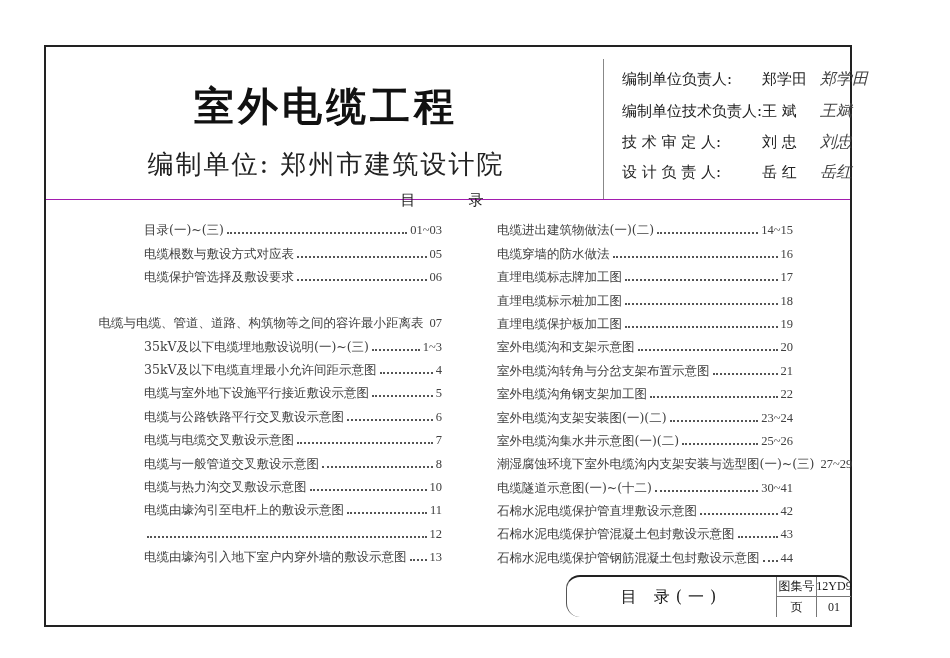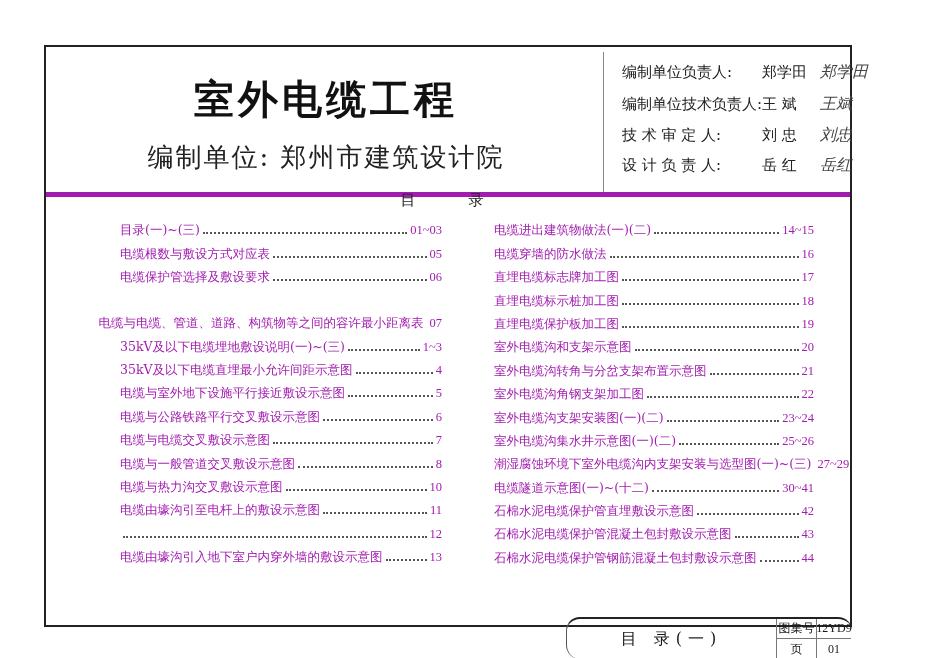--- a/index.html
+++ b/index.html
@@ -1,48 +1,48 @@
 <!DOCTYPE html>
 <html><head>
 <meta charset="utf-8">
 <style>
   html, body { margin: 0; padding: 0; background: #ffffff; }
   body { width: 950px; height: 658px; position: relative; overflow: hidden;
          font-family: "DejaVu Serif", "Liberation Serif", serif; color: #1a1a1a; }
   .frame { position: absolute; left: 44px; top: 45px; width: 808px; height: 582px;
            border-top: 2px solid #222; border-left: 2px solid #222; border-right: 2px solid #222;
            border-bottom: 2px solid #222; box-sizing: border-box; }
-  .header { position: absolute; left: 0; top: 5px; width: 100%; height: 140px;
-            border-bottom: 5px solid #a21caf; }
+  .header { position: absolute; left: 0; top: 12px; width: 100%; height: 140px;
+            border-bottom: 1px solid #a21caf; }
   .title { position: absolute; left: 0; width: 560px; top: 20px; text-align: center;
            font-family: "DejaVu Sans", "Liberation Sans", sans-serif;
            font-size: 40px; font-weight: bold; letter-spacing: 4px; color: #111; }
   .unit { position: absolute; left: 0; width: 560px; top: 88px; text-align: center;
           font-size: 26px; letter-spacing: 2px; color: #222; }
   .signbox { position: absolute; left: 557px; top: 0; width: 249px; height: 140px;
              border-left: 1px solid #888; box-sizing: border-box; }
   .signrow { position: absolute; left: 18px; height: 24px; display: flex; align-items: center;
              font-size: 15px; color: #222; }
   .signrow .role { width: 140px; white-space: nowrap; }
   .signrow .name { width: 58px; white-space: nowrap; }
   .signrow .sig { font-family: "DejaVu Serif", serif; font-style: italic; color: #444;
                   font-size: 16px; white-space: nowrap; }
   .toc-title { position: absolute; left: 6px; width: 100%; top: 144px; text-align: center;
                font-size: 15px; letter-spacing: 24px; color: #222; }
   .col { position: absolute; top: 168px; }
   .col.left { left: 74px; width: 322px; }
-  .col.right { left: 448px; width: 320px; }
+  .col.right { left: 427px; width: 320px; }
   .entry { position: relative; height: 23.4px; display: flex; align-items: flex-end;
-           font-size: 12.5px; line-height: 16px; color: #a21caf; white-space: nowrap; }
+           font-size: 12.5px; line-height: 16px; color: #404040; white-space: nowrap; margin-left: 24px; }
   .entry.multi { height: 46px; align-items: stretch; justify-content: flex-end; }
   .entry .line { display: flex; align-items: flex-end; width: 100%; }
   .entry .label { flex: 0 0 auto; }
   .entry .dots { flex: 1 1 auto; border-bottom: 2px dotted #555; margin: 0 3px 4px 3px; height: 0; }
   .entry .page { flex: 0 0 auto; font-family: "Liberation Serif", serif; font-size: 12.5px; }
-  .titleblock { position: absolute; left: 520px; top: 570px; width: 286px; height: 42px;
+  .titleblock { position: absolute; left: 520px; top: 528px; width: 286px; height: 42px;
                 border-top: 2px solid #222; border-left: 1px solid #555; box-sizing: border-box; border-radius: 14px; }
   .tb-name { position: absolute; left: 0; top: 0; width: 210px; height: 40px;
              display: flex; align-items: center; justify-content: center;
              font-size: 16px; letter-spacing: 6px; border-right: 1px solid #777; box-sizing: border-box; }
   .tb-cell { position: absolute; font-size: 12px; display: flex; align-items: center; justify-content: center;
              box-sizing: border-box; }
   .tb-k1 { left: 210px; top: 0; width: 40px; height: 20px; border-right: 1px solid #777; border-bottom: 1px solid #777; }
   .tb-v1 { left: 250px; top: 0; width: 34px; height: 20px; border-bottom: 1px solid #777; font-family: "Liberation Serif", serif; }
   .tb-k2 { left: 210px; top: 20px; width: 40px; height: 20px; border-right: 1px solid #777; }
   .tb-v2 { left: 250px; top: 20px; width: 34px; height: 20px; font-family: "Liberation Serif", serif; }

